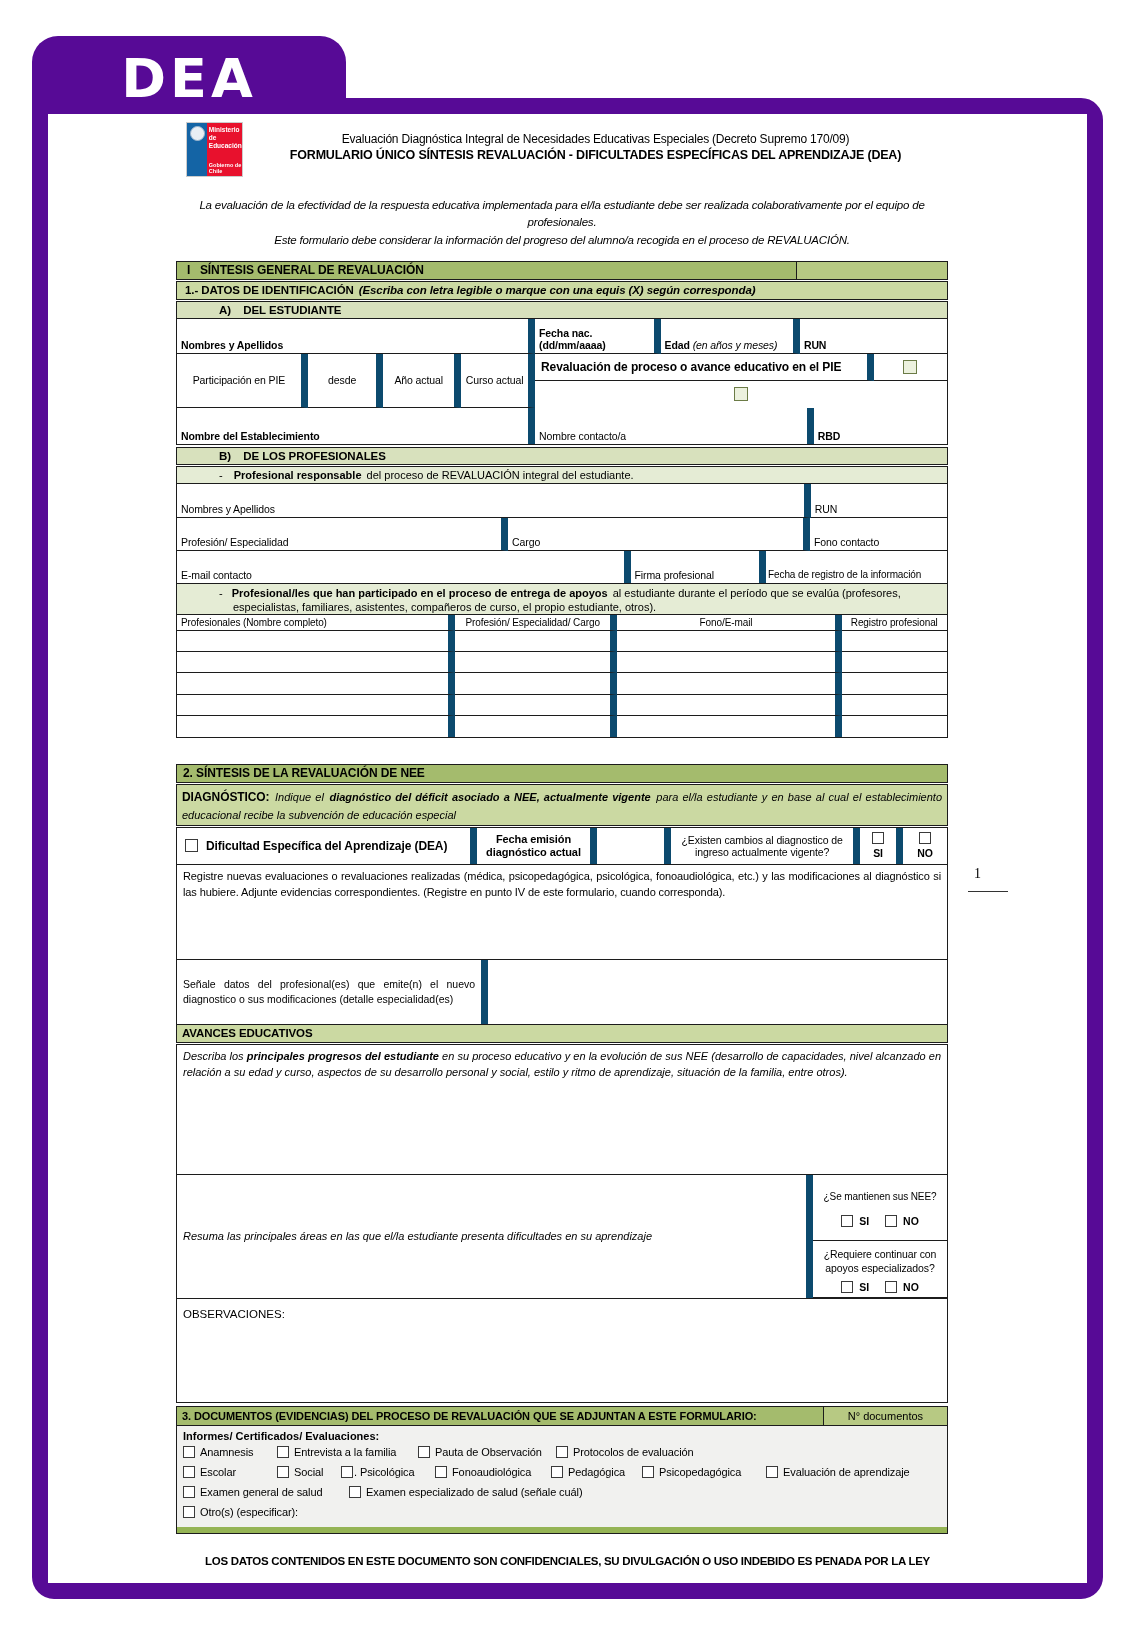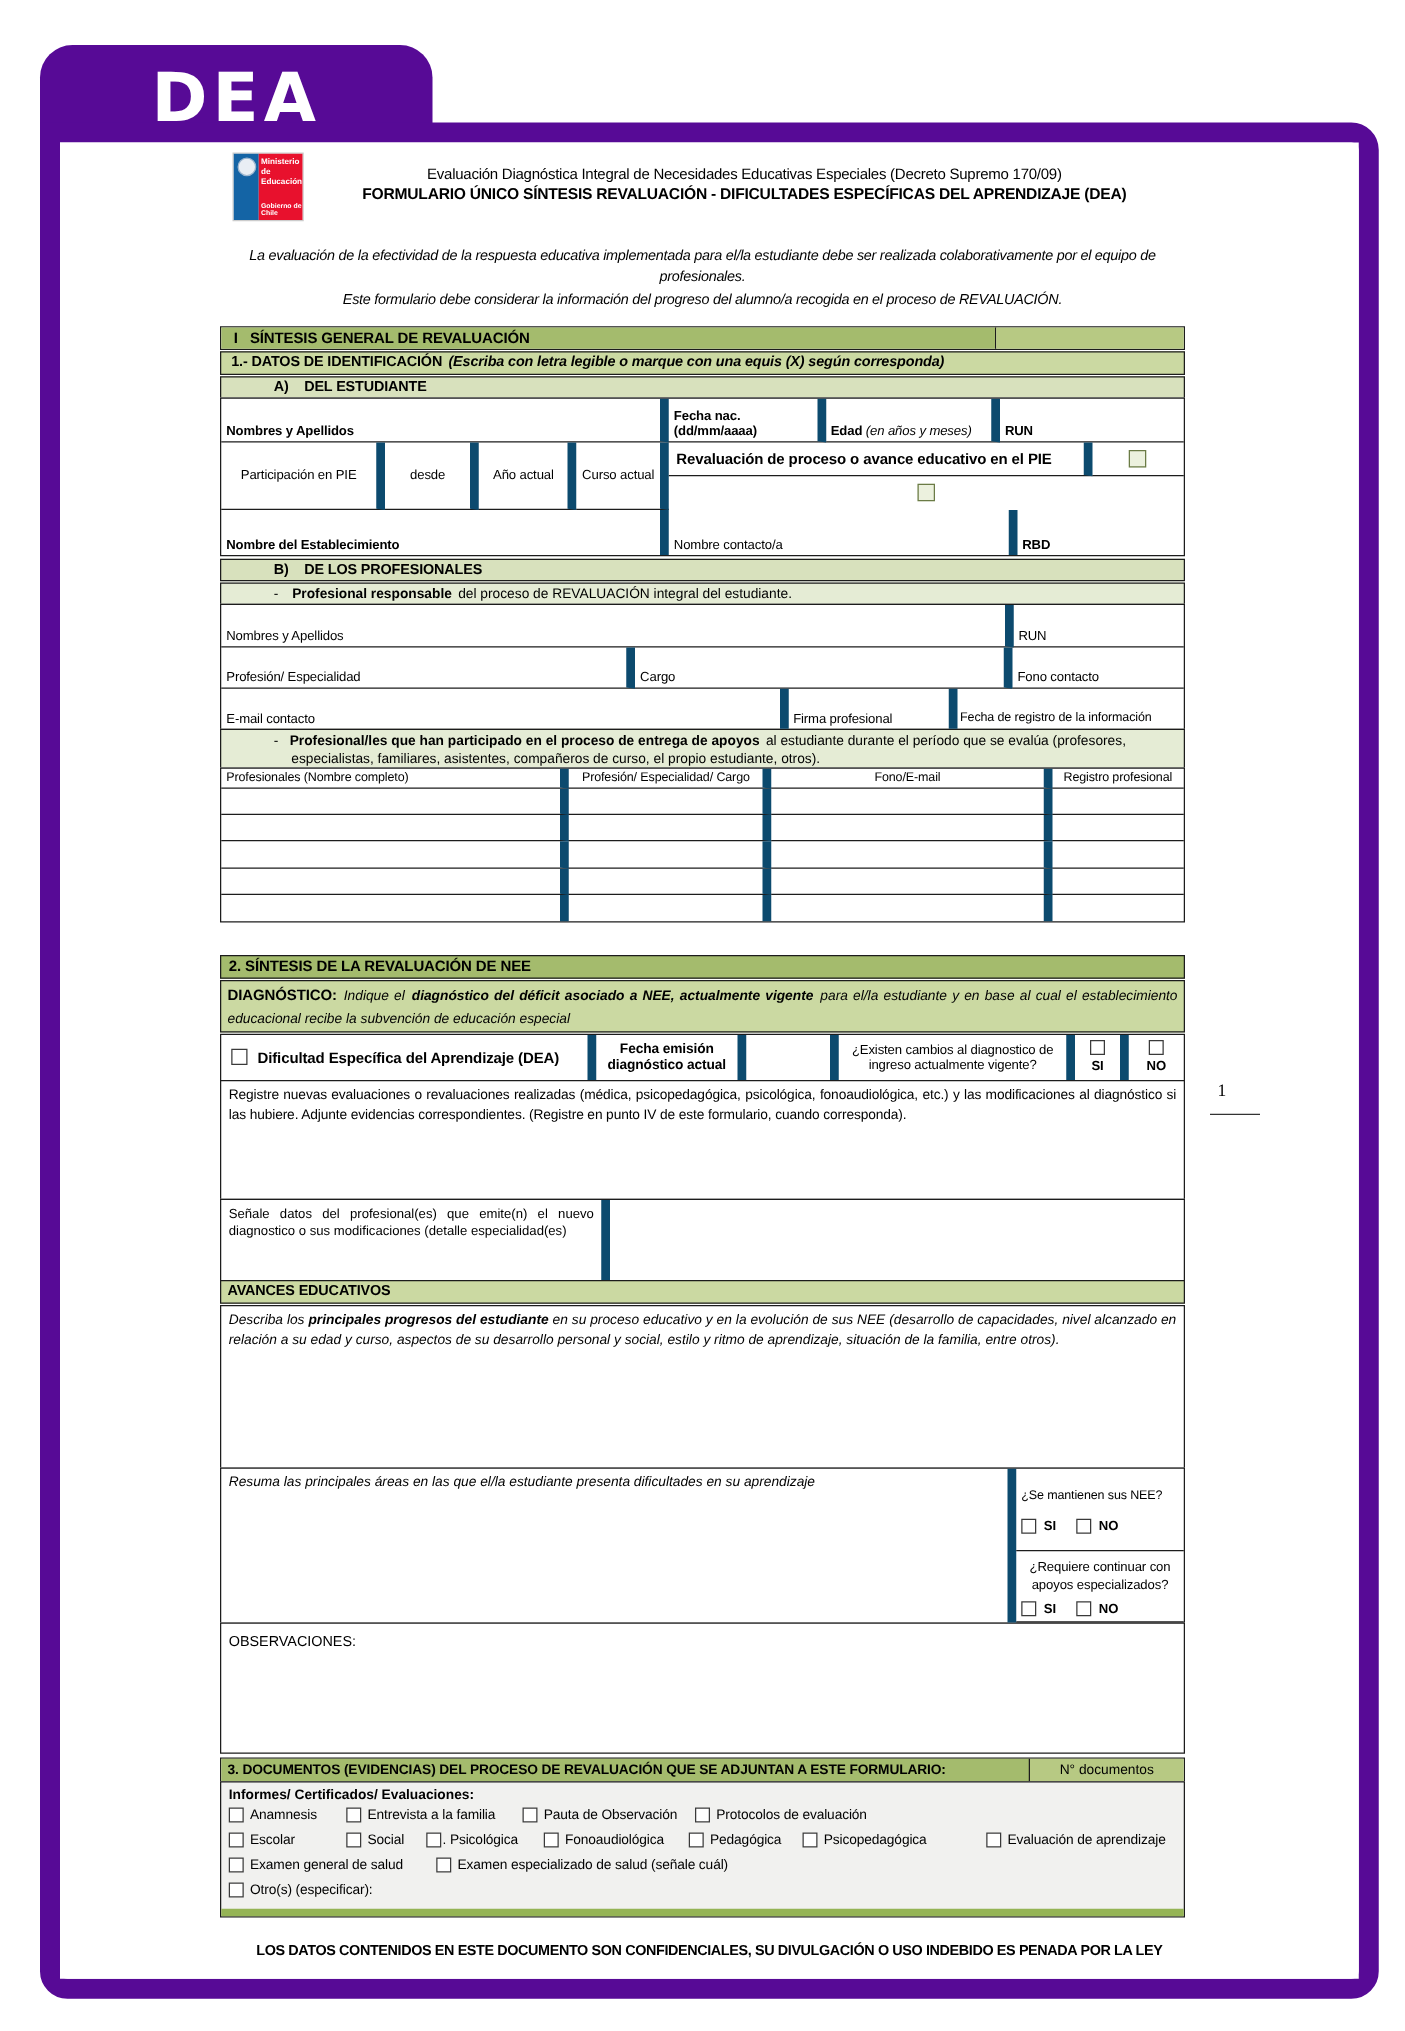--- a/index.html
+++ b/index.html
@@ -40,21 +40,21 @@
   .c{border-right:7px solid #0c4a6e;border-bottom:1px solid #1c1c1c;box-sizing:border-box;position:relative;
     display:flex;align-items:flex-end;padding:2px 4px;overflow:hidden;}
   .row .c:last-child{border-right:none;}
   .row:last-child > .c{border-bottom:none;}
   .lab{font-size:10.5px;letter-spacing:-0.1px;line-height:1.15;}
   .bold{font-weight:bold;}
   .it{font-style:italic;}
   .cb{display:inline-block;width:12px;height:12px;background:#fff;border:1px solid #3a3a3a;box-sizing:border-box;flex:none;}
   .cb-g{width:14px;height:14px;background:#ecf1de;border:1px solid #6b7b46;}
   .ctr{align-items:center;justify-content:center;text-align:center;}
-  .top{align-items:flex-start;}
+  .top{align-items:center;}
   .justify{text-align:justify;}
   .pagenum{position:absolute;left:920px;top:752px;width:34px;padding:0 0 9px 6px;border-bottom:1px solid #333;
     font-family:"Liberation Serif",serif;font-size:14px;}
   .footer{position:absolute;left:0;right:0;bottom:16px;text-align:center;font-weight:bold;font-size:11.5px;
     letter-spacing:-0.3px;}
   
   .s3body{background:#f1f1ef;border:1px solid #1c1c1c;margin-top:-1px;position:relative;}
   .s3inner{padding:2px 6px 2px 6px;}
   .s3lbl{font-weight:bold;font-size:11px;height:17px;line-height:17px;}
   .cbrow{position:relative;height:20px;}
@@ -406,21 +406,21 @@
                 <span>Fonoaudiológica</span>
               </span>
         <span class="cbitem" style="left:368px;">
                 <span class="cb"></span>
                 <span>Pedagógica</span>
               </span>
         <span class="cbitem" style="left:459px;">
                 <span class="cb"></span>
                 <span>Psicopedagógica</span>
               </span>
-        <span class="cbitem" style="left:606px;align-items:flex-end;">
+        <span class="cbitem" style="left:583px;align-items:flex-end;">
                 <span class="cb"></span>
                 <span>Evaluación de aprendizaje</span>
               </span>
       </div>
       <div class="cbrow">
         <span class="cbitem" style="left:0;">
                 <span class="cb"></span>
                 <span>Examen general de salud</span>
               </span>
         <span class="cbitem" style="left:166px;">

